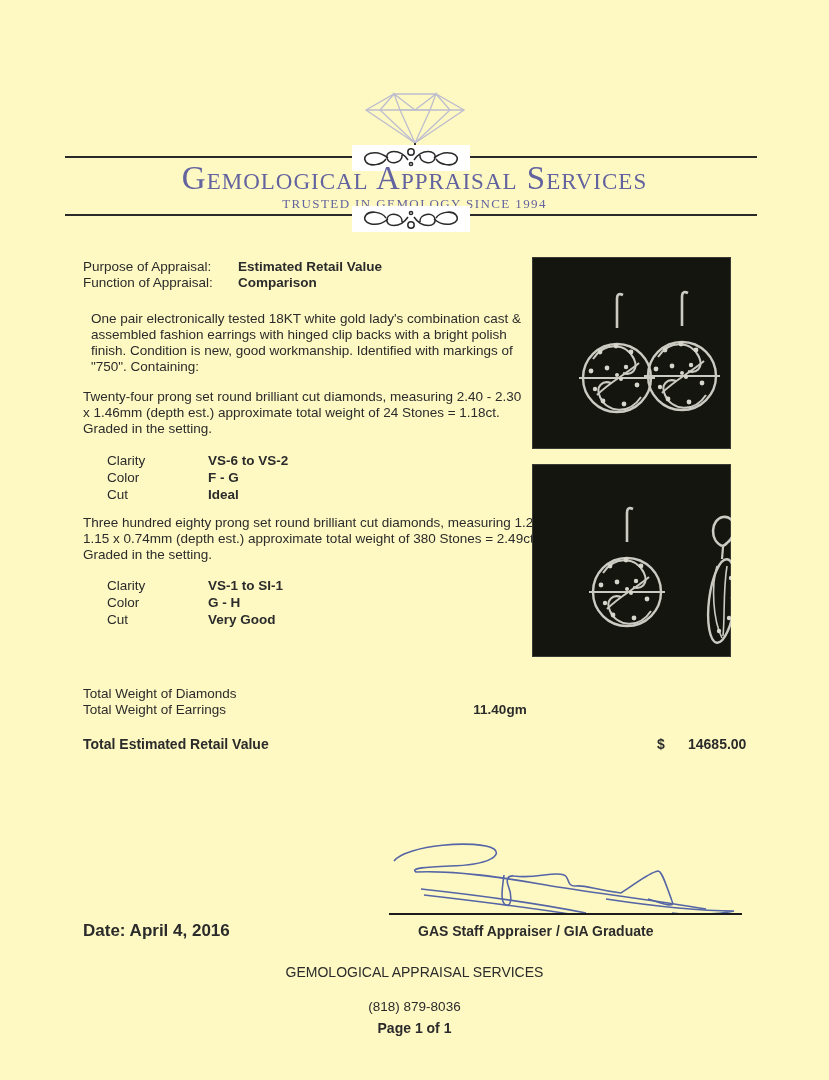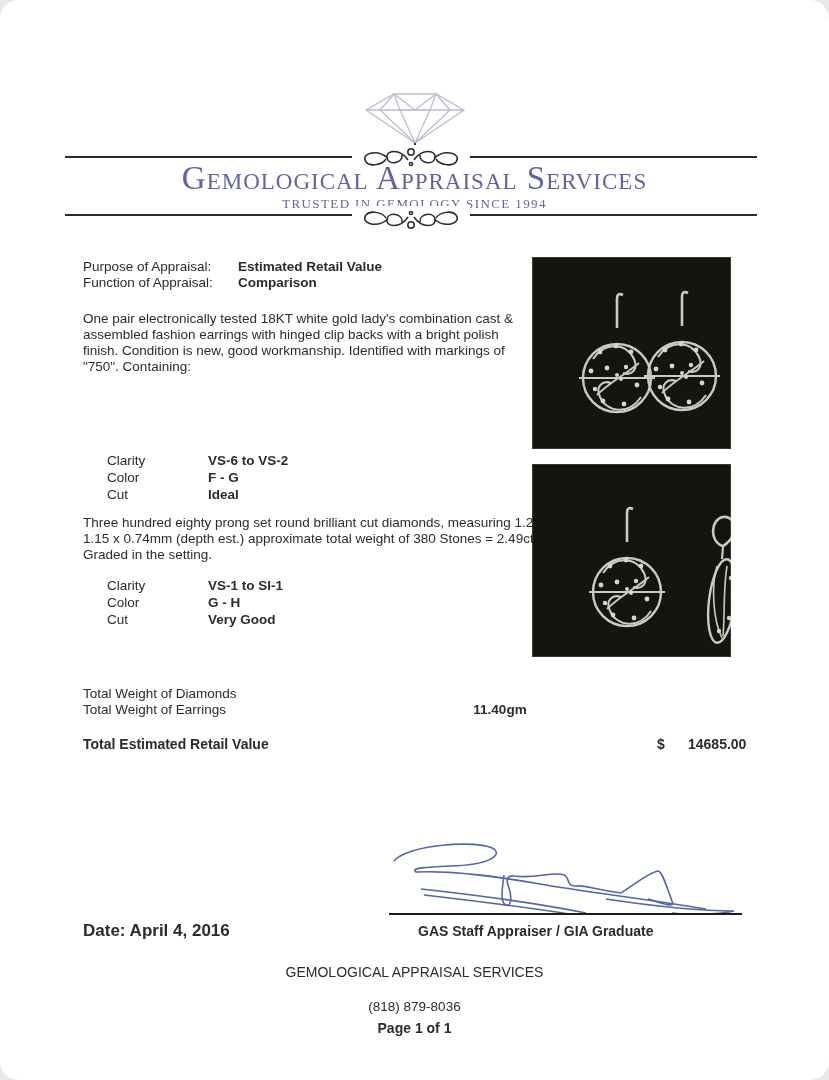--- a/index.html
+++ b/index.html
@@ -1,20 +1,20 @@
 <!DOCTYPE html>
 <html><head>
 <meta charset="utf-8">
 <style>
   html,body{margin:0;padding:0;background:#e8e8e8;}
   .page{
     position:relative;width:829px;height:1080px;margin:0 auto;
-    background:#ffffff;overflow:hidden;
+    background:#fef9c3;overflow:hidden;
     font-family:"Liberation Sans",sans-serif;
-    color:#2b2b2b;font-size:13.5px;line-height:16px;border-radius:19px;
+    color:#2b2b2b;font-size:13.5px;line-height:16px;
   }
   
   .diamond-logo{position:absolute;left:362px;top:90px;}
   .rule{position:absolute;left:65px;width:692px;border-top:2px solid #2a2a2a;}
   .rule.top{top:156px;}
   .rule.bottom{top:214px;}
   .ornament{position:absolute;left:352px;width:118px;height:26px;background:#fff;}
   .ornament.top{top:145px;}
   .ornament.bottom{top:206px;transform:scaleY(-1);}
   .doc-title{
@@ -25,21 +25,21 @@
   .doc-tagline{
     position:absolute;left:0;top:196px;width:829px;text-align:center;
     font-family:"Liberation Serif",serif;
     font-size:13px;letter-spacing:1.4px;color:#63639f;font-weight:500;
   }
   
   .purpose-block{position:absolute;left:83px;top:259px;display:grid;grid-template-columns:155px auto;row-gap:0;}
   .purpose-block .lbl{font-weight:400;}
   .purpose-block .val{font-weight:700;}
   .para{position:absolute;left:83px;}
-  .para.desc-main{top:311px;width:442px;}
+  .para.desc-main{top:311px;width:442px;margin-left:8px;}
   .para.desc-g1{top:389px;width:446px;}
   .para.desc-g2{top:515px;width:474px;}
   .grades{position:absolute;left:107px;display:grid;grid-template-columns:101px auto;line-height:17px;}
   .grades.g1{top:452px;}
   .grades.g2{top:577px;}
   .grades .val{font-weight:700;}
   
   .photo{position:absolute;left:532px;background:#15150f;box-shadow:0 0 0 1px #3a3a34 inset;}
   .photo.one{top:257px;width:199px;height:192px;}
   .photo.two{top:464px;width:199px;height:193px;}
@@ -146,20 +146,21 @@
 
   <div class="purpose-block">
     <span class="lbl">Purpose of Appraisal:</span>
     <span class="val">Estimated Retail Value</span>
     <span class="lbl">Function of Appraisal:</span>
     <span class="val">Comparison</span>
   </div>
 
   <div class="para desc-main">One pair electronically tested 18KT white gold lady's combination cast &amp; assembled fashion earrings with hinged clip backs with a bright polish finish. Condition is new, good workmanship.  Identified with markings of "750".  Containing:</div>
 
+  <div class="para desc-g1">Twenty-four prong set round brilliant cut diamonds, measuring 2.40 - 2.30 x 1.46mm (depth est.) approximate total weight of 24 Stones = 1.18ct. Graded in the setting.</div>
   <div class="grades g1">
     <span class="lbl">Clarity</span>
     <span class="val">VS-6 to VS-2</span>
     <span class="lbl">Color</span>
     <span class="val">F - G</span>
     <span class="lbl">Cut</span>
     <span class="val">Ideal</span>
   </div>
 
   <div class="para desc-g2">Three hundred eighty prong set round brilliant cut diamonds, measuring 1.25 - 1.15 x 0.74mm (depth est.) approximate total weight of 380 Stones = 2.49ct. Graded in the setting.</div>

